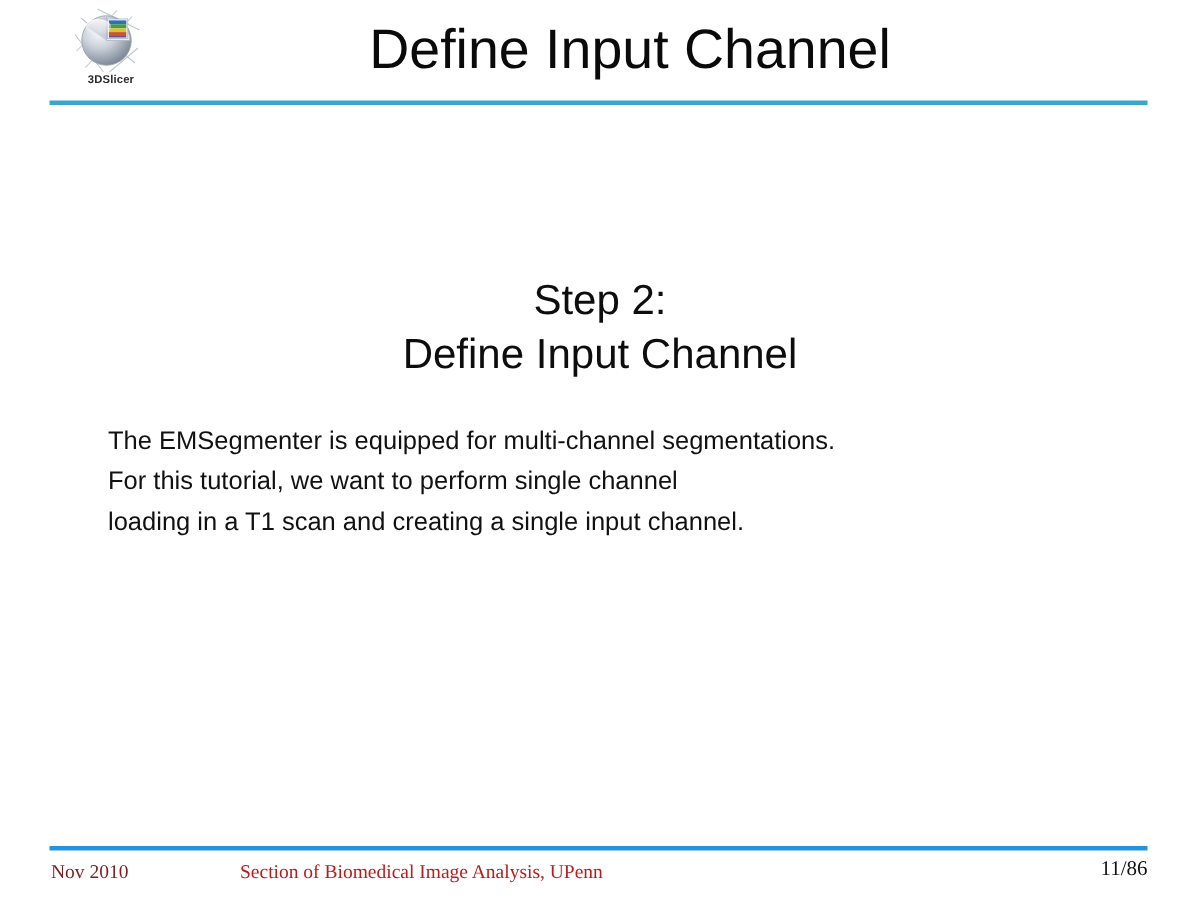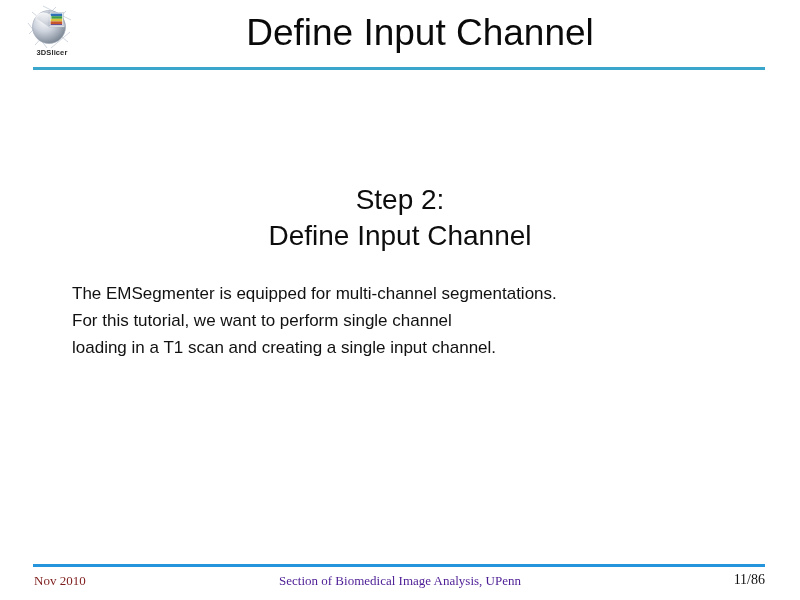--- a/index.html
+++ b/index.html
@@ -27,21 +27,21 @@
   
   .header {
     position: absolute;
     left: 0; top: 0;
     width: 800px;
     height: 72px;
   }
 
   .logo-block {
     position: absolute;
-    left: 22px;
+    left: 44px;
     top: 4px;
     width: 58px;
     height: 60px;
   }
 
   .logo-mark {
     position: absolute;
     left: 4px;
     top: 0px;
     width: 48px;
@@ -147,24 +147,24 @@
     font-size: 13px;
     color: #7f1d1d;
     white-space: nowrap;
   }
 
   .footer-center {
     position: absolute;
     left: 160px;
     top: 21px;
     width: 480px;
-    text-align: center;
+    text-align: left;
     font-family: "Liberation Serif", serif;
     font-size: 13px;
-    color: #4c1d95;
+    color: #b91c1c;
     white-space: nowrap;
   }
 
   .footer-right {
     position: absolute;
     right: 35px;
     top: 20px;
     font-family: "Liberation Serif", serif;
     font-size: 14px;
     color: #111111;

